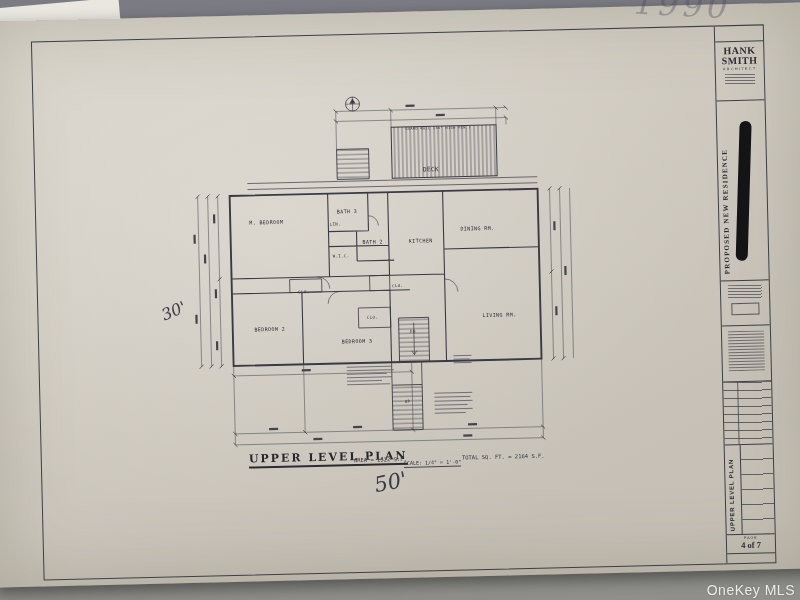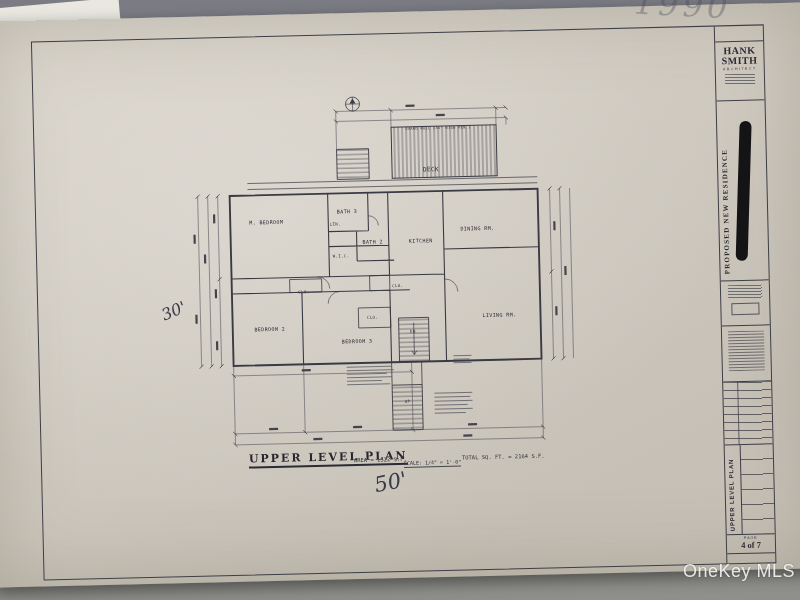--- a/index.html
+++ b/index.html
@@ -89,22 +89,22 @@
   }
   #hw-30{left:173px;top:284px;font-size:16px;transform:rotate(-22deg);}
   #hw-50{left:382px;top:458px;font-size:21px;transform:rotate(-10deg);}
   #hw-year{
     position:absolute;left:634px;top:-14px;z-index:3;
     font-family:"DejaVu Serif",serif;font-style:italic;font-size:32px;
     color:rgba(75,75,95,.38);transform:rotate(3deg);letter-spacing:4px;
   }
   
   #watermark{
-    position:absolute;right:5px;bottom:18px;z-index:4;
-    color:rgba(255,255,255,.85);font-size:18px;letter-spacing:.5px;
+    position:absolute;right:5px;bottom:2px;z-index:4;
+    color:rgba(255,255,255,.85);font-size:14px;letter-spacing:.5px;
     text-shadow:0 0 2px rgba(0,0,0,.25);
   }
 </style>
 </head>
 <body>
 
 <div id="photo">
 
   <div id="under-sheet"></div>
 

